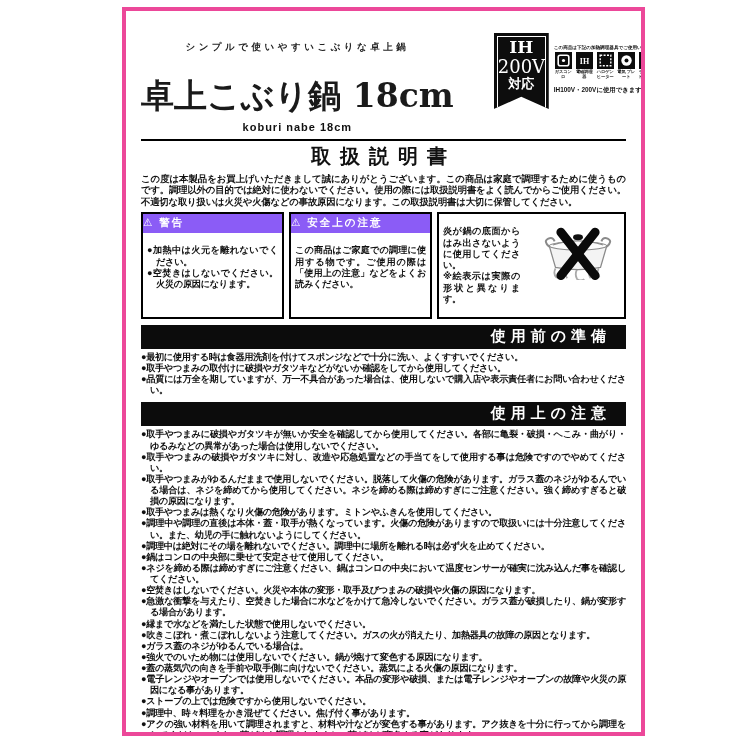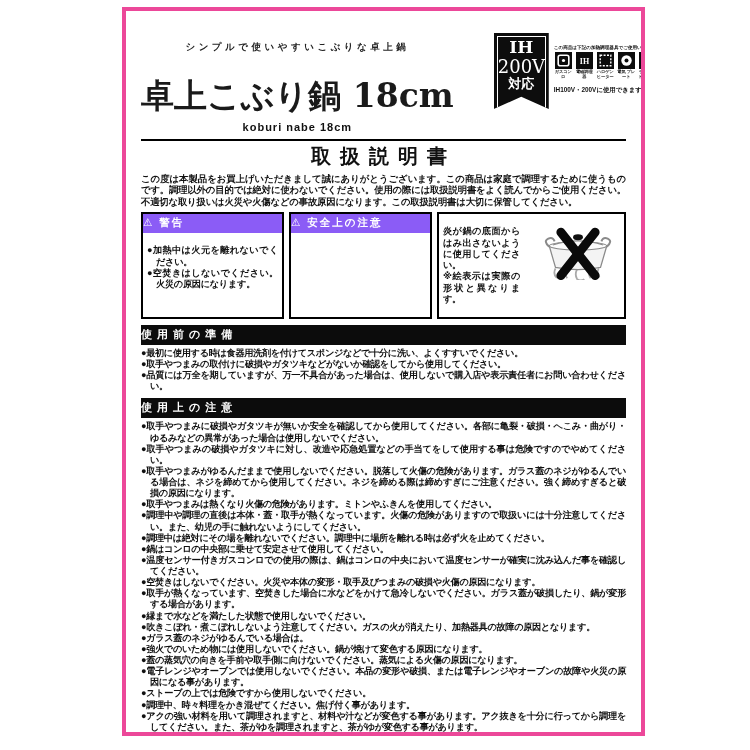--- a/index.html
+++ b/index.html
@@ -37,21 +37,21 @@
   .wb1,.wb2{width:143px;flex:none;}
   .wb3{flex:1;}
   .warn-title{background:#8b5cf6;color:#fff;font-size:10.5px;font-weight:bold;letter-spacing:2px;padding:2px 0 3px 0;}
   .warn-body{padding:12px 4px;font-size:9.2px;font-weight:bold;line-height:1.22;letter-spacing:-0.3px;text-align:justify;}
   .warn-body .witem{padding-left:9px;text-indent:-9px;}
   .wb3 .warn-body{display:flex;gap:16px;align-items:flex-start;}
   .wb3 .warn-text{flex:1;}
   .pot-art{width:84px;height:54px;flex:none;}
 
   
-  .section-bar{background:#0c0c0c;color:#fff;text-align:left;font-size:11px;font-weight:bold;letter-spacing:5px;padding:2px 5px 3px 0;margin-top:6px;}
+  .section-bar{background:#0c0c0c;color:#fff;text-align:right;font-size:15px;font-weight:bold;letter-spacing:5px;padding:2px 15px 3px 0;margin-top:6px;}
   ul.blist{list-style:none;margin:3px 0 0 0;padding:0;font-size:9.2px;font-weight:bold;line-height:1.21;letter-spacing:-0.35px;text-align:justify;}
   ul.blist li{padding-left:9px;text-indent:-9px;}
 </style>
 </head>
 <body>
 
 <div class="page">
 
   <div class="header">
     <div class="head-left">
@@ -130,20 +130,21 @@
   <div class="warn-row">
     <div class="warn-box wb1">
       <div class="warn-title">⚠ 警告</div>
       <div class="warn-body">
         <div class="witem">●加熱中は火元を離れないでください。</div>
         <div class="witem">●空焚きはしないでください。火災の原因になります。</div>
       </div>
     </div>
     <div class="warn-box wb2">
       <div class="warn-title">⚠ 安全上の注意</div>
+      <div class="warn-body">この商品はご家庭での調理に使用する物です。ご使用の際は「使用上の注意」などをよくお読みください。</div>
     </div>
     <div class="warn-box wb3">
       <div class="warn-body">
         <div class="warn-text">
           <div>炎が鍋の底面からはみ出さないように使用してください。</div>
           <div>※絵表示は実際の形状と異なります。</div>
         </div>
         <svg class="pot-art" viewBox="0 0 90 60">
           <path d="M20 47 q-3 6 1 10 q5 3 9 0 M32 49 q-2 5 1 9 M44 48 q-3 6 0 11 q4 3 8 0 M58 49 q-2 5 1 9 M68 47 q-3 6 1 10" fill="none" stroke="#aaa" stroke-width="2"></path>
           <path d="M13 22 L20 46 Q45 51 70 46 L77 22 Z" fill="#f4f4f4" stroke="#8a8a8a" stroke-width="1.4"></path>
@@ -167,23 +168,23 @@
 
   <div class="section-bar">使用上の注意</div>
   <ul class="blist">
       <li>●取手やつまみに破損やガタツキが無いか安全を確認してから使用してください。各部に亀裂・破損・へこみ・曲がり・ゆるみなどの異常があった場合は使用しないでください。</li>
       <li>●取手やつまみの破損やガタツキに対し、改造や応急処置などの手当てをして使用する事は危険ですのでやめてください。</li>
       <li>●取手やつまみがゆるんだままで使用しないでください。脱落して火傷の危険があります。ガラス蓋のネジがゆるんでいる場合は、ネジを締めてから使用してください。ネジを締める際は締めすぎにご注意ください。強く締めすぎると破損の原因になります。</li>
       <li>●取手やつまみは熱くなり火傷の危険があります。ミトンやふきんを使用してください。</li>
       <li>●調理中や調理の直後は本体・蓋・取手が熱くなっています。火傷の危険がありますので取扱いには十分注意してください。また、幼児の手に触れないようにしてください。</li>
       <li>●調理中は絶対にその場を離れないでください。調理中に場所を離れる時は必ず火を止めてください。</li>
       <li>●鍋はコンロの中央部に乗せて安定させて使用してください。</li>
-      <li>●温度センサー付きガスコンロでの使用の際は、鍋はコンロの中央において温度センサーが確実に沈み込んだ事を確認してください。</li>
+      <li>●ネジを締める際は締めすぎにご注意ください、鍋はコンロの中央において温度センサーが確実に沈み込んだ事を確認してください。</li>
       <li>●空焚きはしないでください。火災や本体の変形・取手及びつまみの破損や火傷の原因になります。</li>
-      <li>●取手が熱くなっています、空焚きした場合に水などをかけて急冷しないでください。ガラス蓋が破損したり、鍋が変形する場合があります。</li>
+      <li>●急激な衝撃を与えたり、空焚きした場合に水などをかけて急冷しないでください。ガラス蓋が破損したり、鍋が変形する場合があります。</li>
       <li>●縁まで水などを満たした状態で使用しないでください。</li>
       <li>●吹きこぼれ・煮こぼれしないよう注意してください。ガスの火が消えたり、加熱器具の故障の原因となります。</li>
       <li>●ガラス蓋のネジがゆるんでいる場合は。</li>
       <li>●強火でのいため物には使用しないでください。鍋が焼けて変色する原因になります。</li>
       <li>●蓋の蒸気穴の向きを手前や取手側に向けないでください。蒸気による火傷の原因になります。</li>
       <li>●電子レンジやオーブンでは使用しないでください。本品の変形や破損、または電子レンジやオーブンの故障や火災の原因になる事があります。</li>
       <li>●ストーブの上では危険ですから使用しないでください。</li>
       <li>●調理中、時々料理をかき混ぜてください。焦げ付く事があります。</li>
       <li>●アクの強い材料を用いて調理されますと、材料や汁などが変色する事があります。アク抜きを十分に行ってから調理をしてください。また、茶がゆを調理されますと、茶がゆが変色する事があります。</li>
     </ul>

